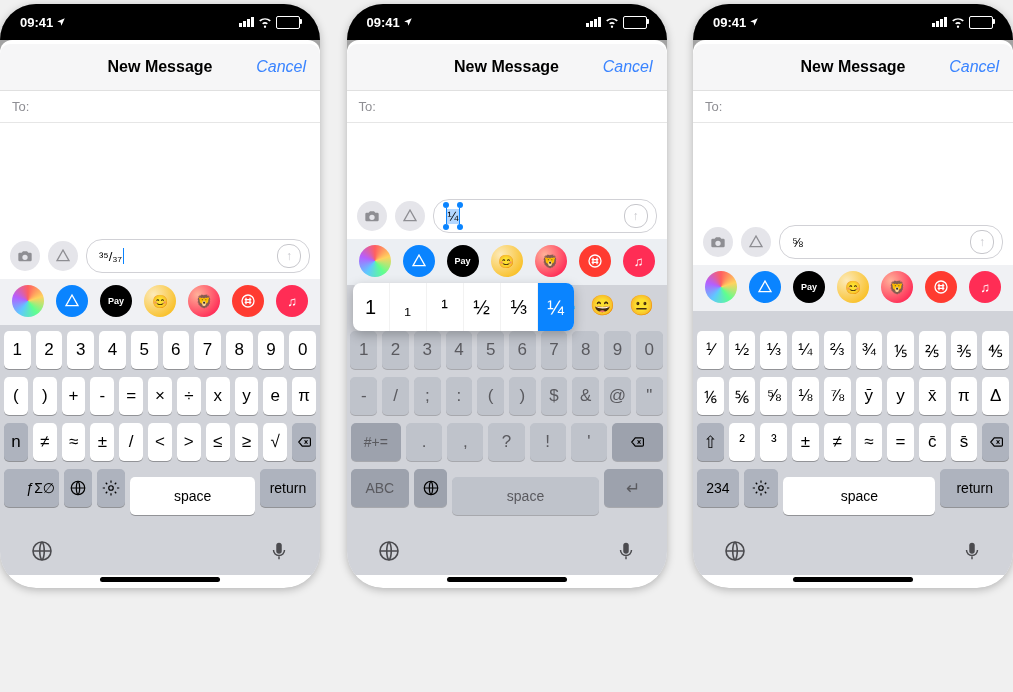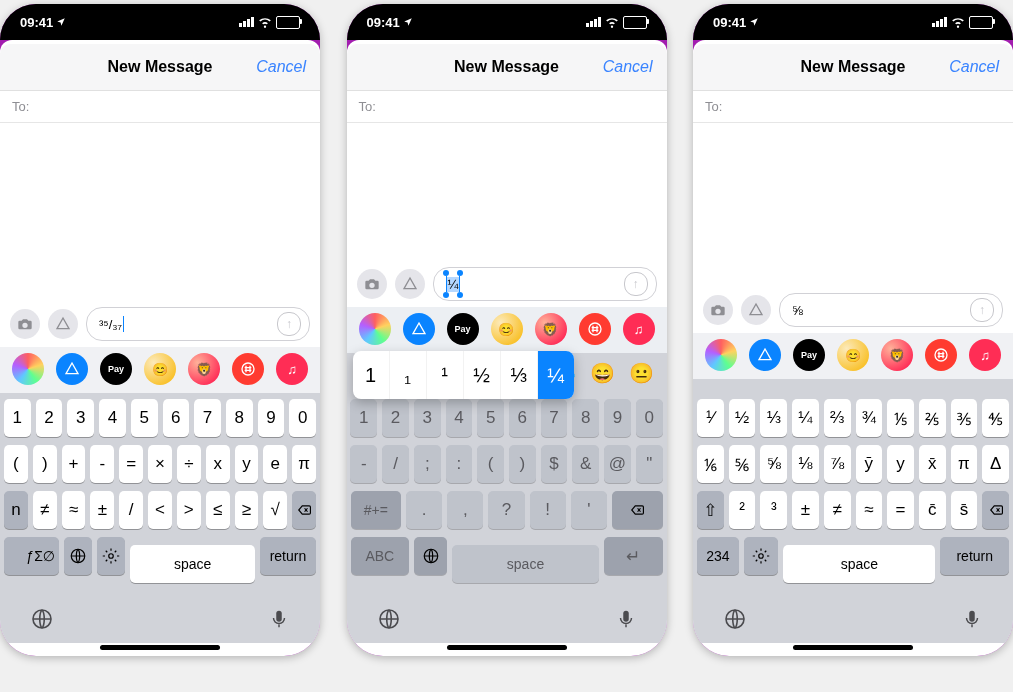--- a/index.html
+++ b/index.html
@@ -7,22 +7,22 @@
     padding: 0;
     background: #f0f0f0;
     font-family: -apple-system, "Helvetica Neue", Helvetica, Arial, sans-serif;
     width: 1013px;
     height: 692px;
     display: flex;
     justify-content: space-between;
   }
   .phone {
     width: 320px;
-    height: 652px;
-    background: #a21caf;
+    height: 584px;
+    background: #a3a3a3;
     border-radius: 36px;
     overflow: hidden;
     box-shadow: 0 2px 8px rgba(0,0,0,0.25);
     position: relative;
     margin: 4px 0;
   }
   .status-bar {
     height: 36px;
     background: #000;
     color: #fff;

